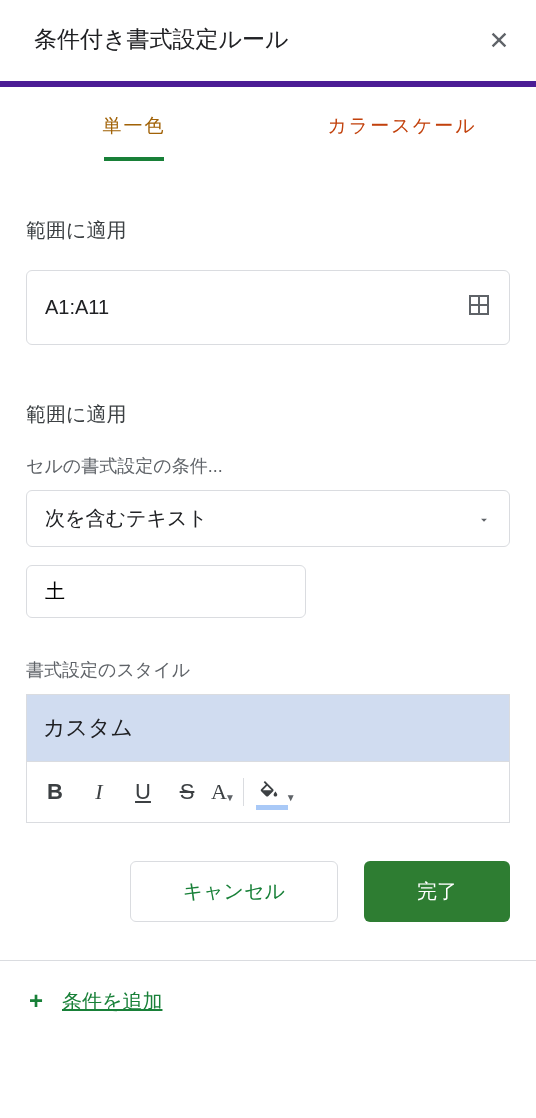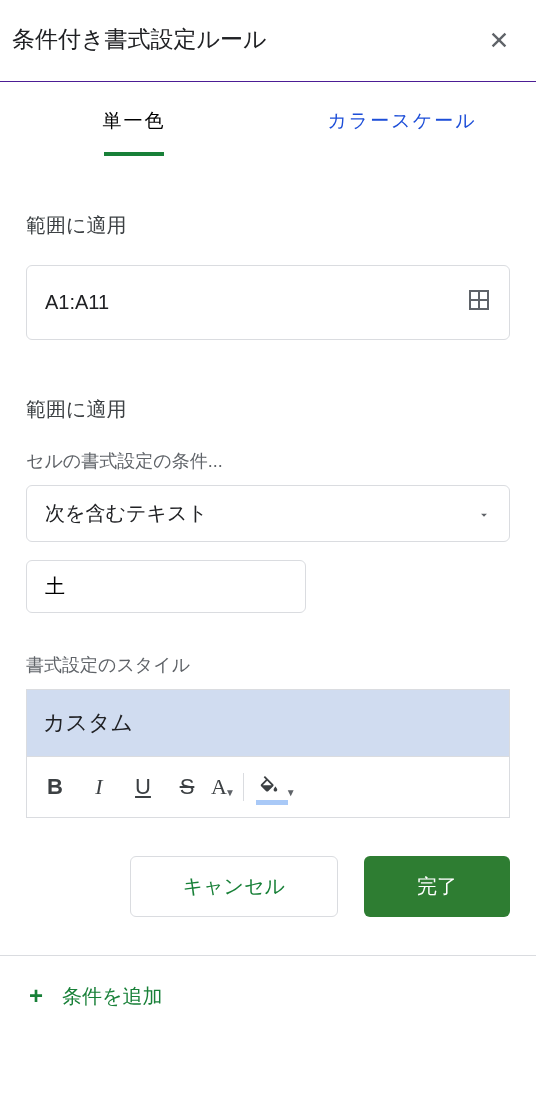--- a/index.html
+++ b/index.html
@@ -10,22 +10,22 @@
     body {
       font-family: Arial, "Helvetica Neue", Helvetica, sans-serif;
       background: #fff;
       width: 536px;
       color: #202124;
     }
     .panel-header {
       display: flex;
       align-items: center;
       justify-content: space-between;
-      padding: 24px 26px 26px 12px;
-      border-bottom: 1px solid #4c1d95;
+      padding: 24px 26px 26px 34px;
+      border-bottom: 6px solid #4c1d95;
     }
     .panel-title {
       font-size: 23px;
       font-weight: 400;
       color: #202124;
     }
     .close-btn {
       cursor: pointer;
       color: #5f6368;
       display: flex;
@@ -34,27 +34,27 @@
     }
     .tabs {
       display: flex;
       padding: 0;
     }
     .tab {
       flex: 1;
       text-align: center;
       padding: 26px 0 22px 0;
       font-size: 19px;
-      color: #1d4ed8;
+      color: #c2410c;
       cursor: pointer;
       position: relative;
       letter-spacing: 2px;
     }
     .tab.active {
-      color: #000000;
+      color: #a16207;
     }
     .tab.active::after {
       content: "";
       position: absolute;
       left: 50%;
       transform: translateX(-50%);
       bottom: 0;
       width: 60px;
       height: 4px;
       background: #188038;
@@ -187,20 +187,21 @@
     .plus-icon {
       color: #188038;
       font-size: 24px;
       font-weight: bold;
       width: 20px;
       text-align: center;
     }
     .footer-label {
       font-size: 20px;
       color: #188038;
+      text-decoration: underline;
     }
     .fill-underline {
       position: absolute;
       bottom: 2px;
       left: 4px;
       width: 32px;
       height: 5px;
       background: #a9c9f7;
     }
   </style>

